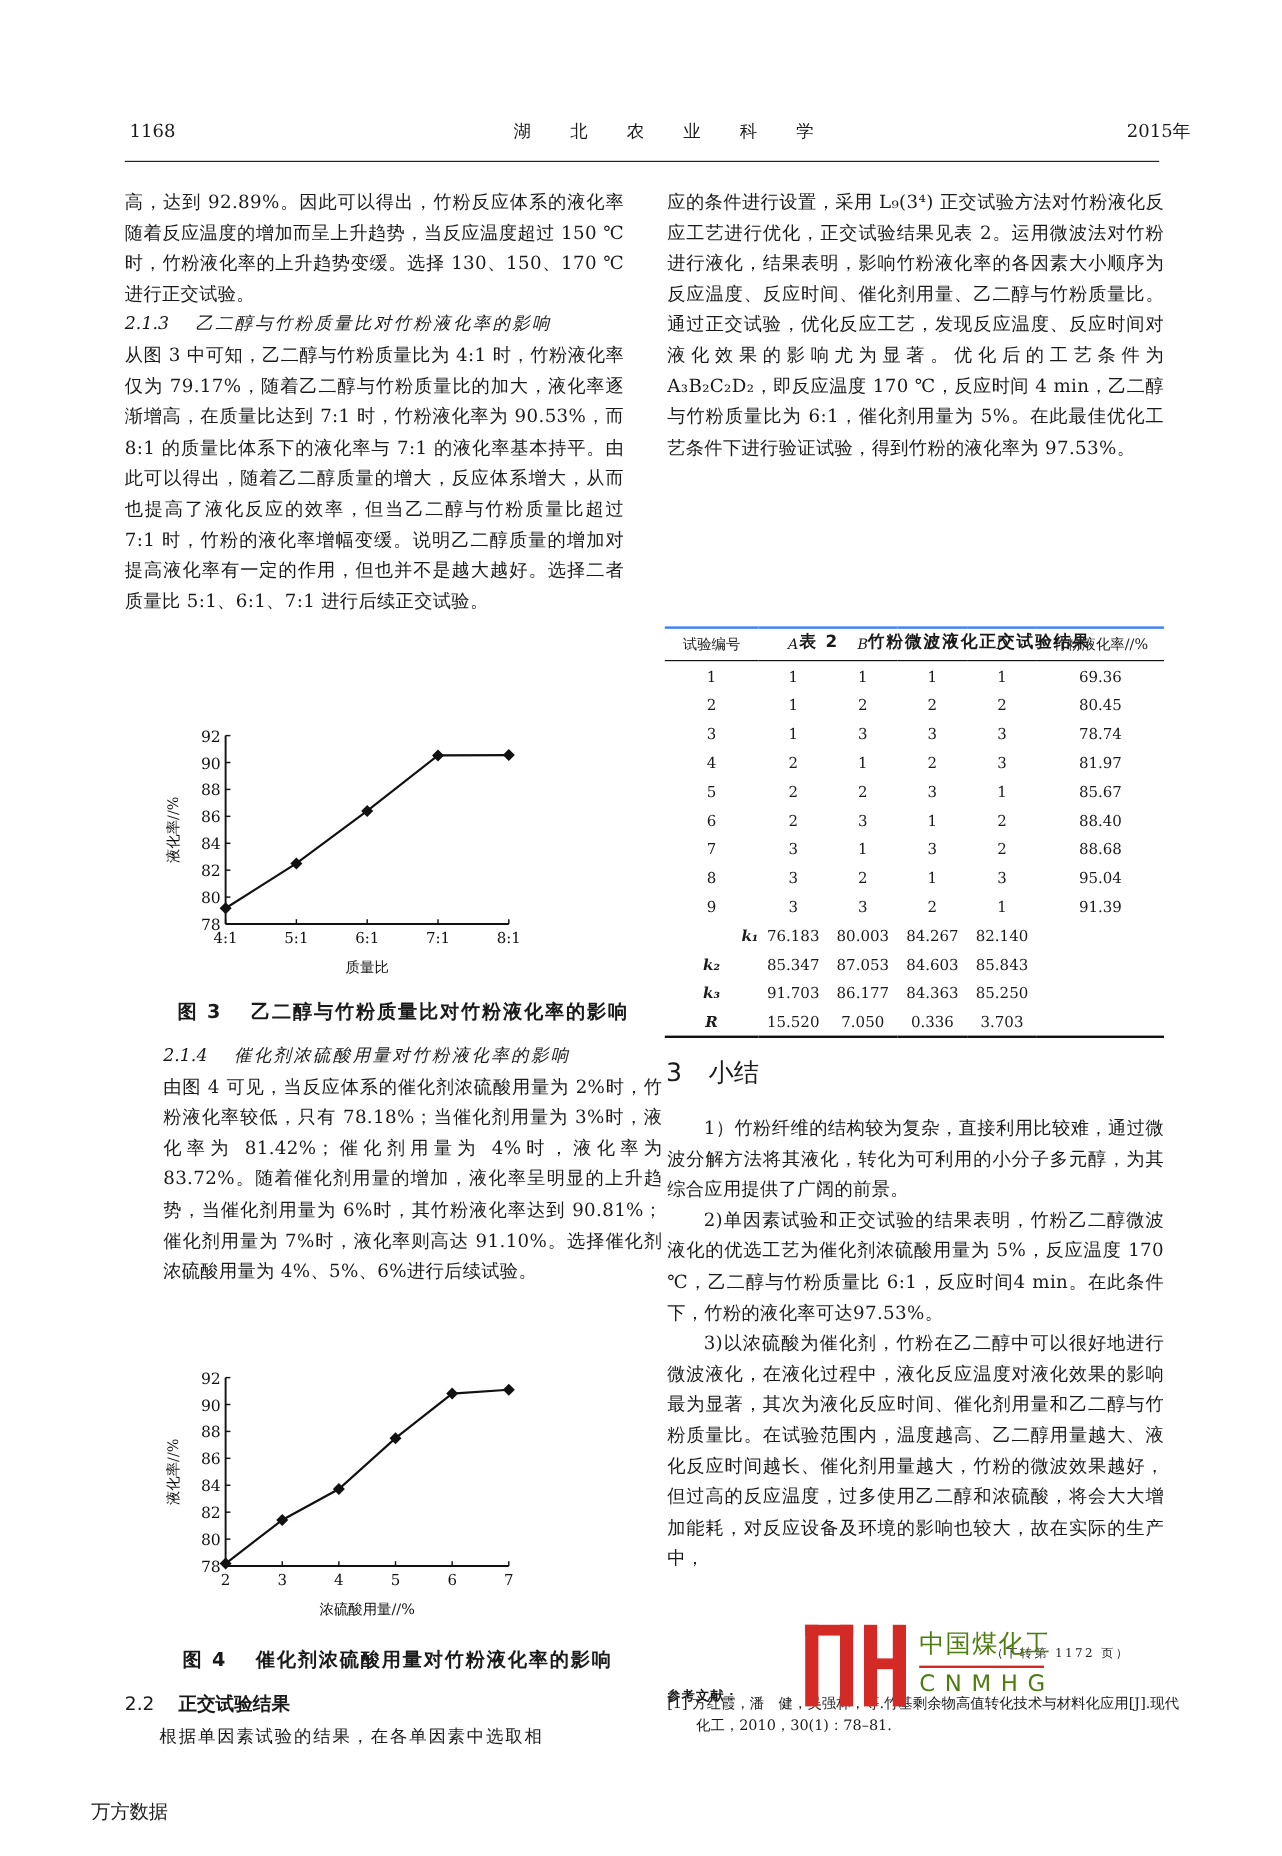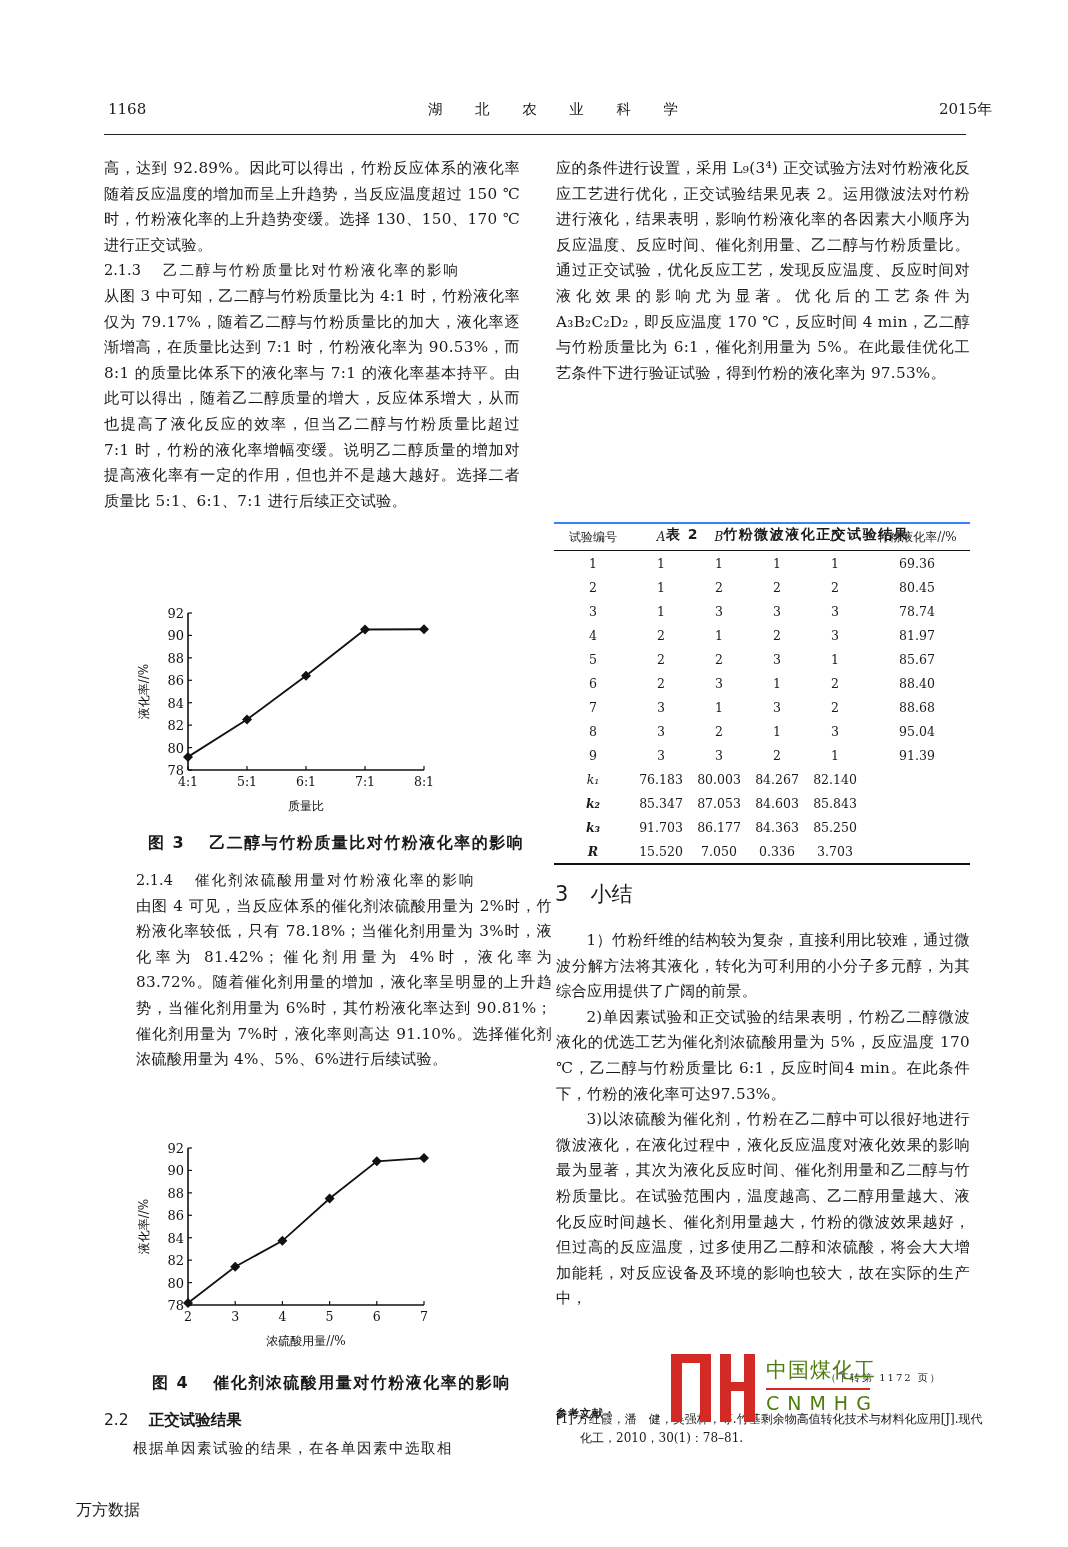--- a/index.html
+++ b/index.html
@@ -4,21 +4,21 @@
 <style>
   html, body { margin:0; padding:0; background:#ffffff; }
   body { width:1068px; height:1547px; position:relative; overflow:hidden;
          font-family:"DejaVu Serif","Liberation Serif",serif; color:#1a1a1a; }
   .abs { position:absolute; }
   .hdr { top:100px; font-size:15px; }
   .hdr-rule { position:absolute; left:104px; top:134px; width:862px; height:0; border-top:1.5px solid #222; }
   .para { position:absolute; font-size:15.2px; line-height:25.6px; text-align:justify; text-align-last:left; letter-spacing:0.3px; }
   .para p { margin:0; }
   .indent { text-indent:2em; }
-  .subhead { font-size:14.5px; letter-spacing:2px; }
+  .subhead { font-size:14.5px; letter-spacing:2px;font-style:italic; }
   .subhead .num { letter-spacing:0; margin-right:22px; }
   .sans { font-family:"DejaVu Sans","Liberation Sans",sans-serif; }
   .cap { font-family:"DejaVu Sans","Liberation Sans",sans-serif; font-weight:bold; font-size:16px; letter-spacing:1.5px; }
   .cap .fignum { margin-right:24px; }
   svg text { font-family:"DejaVu Serif","Liberation Serif",serif; }
   table.t2 { position:absolute; left:554px; top:522px; width:416px; border-collapse:collapse; font-size:12.5px; }
   table.t2 th, table.t2 td { text-align:center; padding:0; height:24px; font-weight:normal; }
   table.t2 thead tr { border-top:2px solid #3b82f6; border-bottom:1px solid #111; }
   table.t2 tbody tr:last-child { border-bottom:2px solid #111; }
   table.t2 th { height:26px; font-size:12px; }
@@ -219,21 +219,21 @@
       </tr>
       <tr>
         <td>9</td>
         <td>3</td>
         <td>3</td>
         <td>2</td>
         <td>1</td>
         <td>91.39</td>
       </tr>
       <tr>
-        <td class="it" style="font-weight: normal;">k₁</td>
+        <td class="it" style="font-weight: bold; text-align: right;">k₁</td>
         <td>76.183</td>
         <td>80.003</td>
         <td>84.267</td>
         <td>82.140</td>
         <td></td>
       </tr>
       <tr>
         <td class="it" style="font-weight: bold;">k₂</td>
         <td>85.347</td>
         <td>87.053</td>

